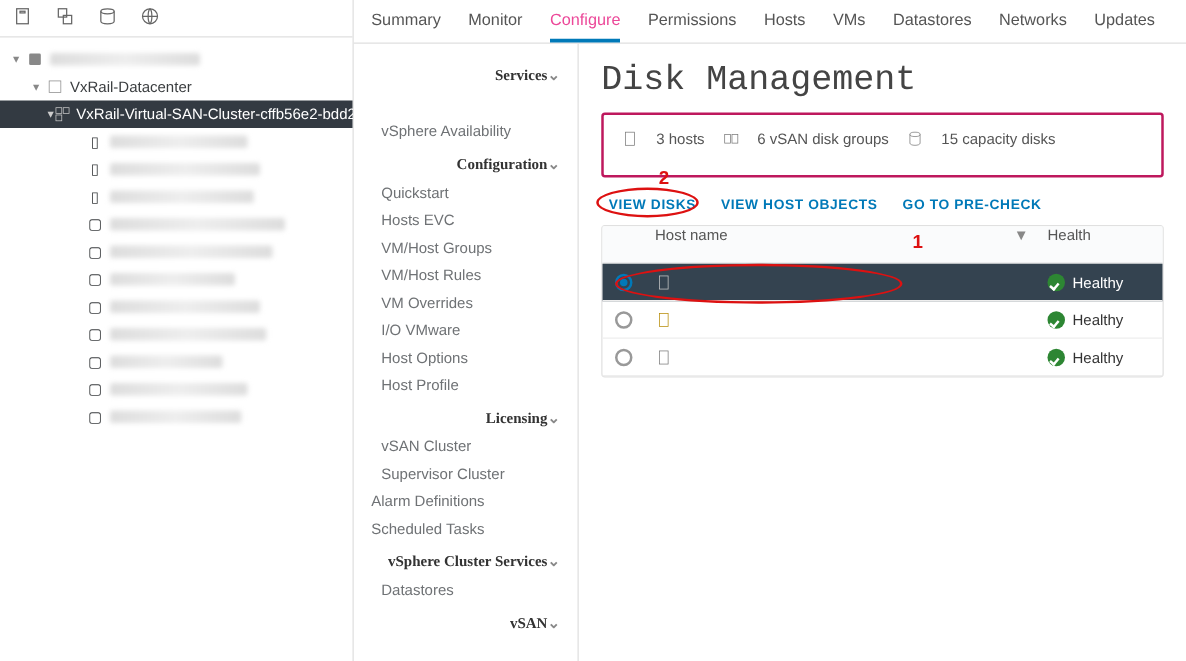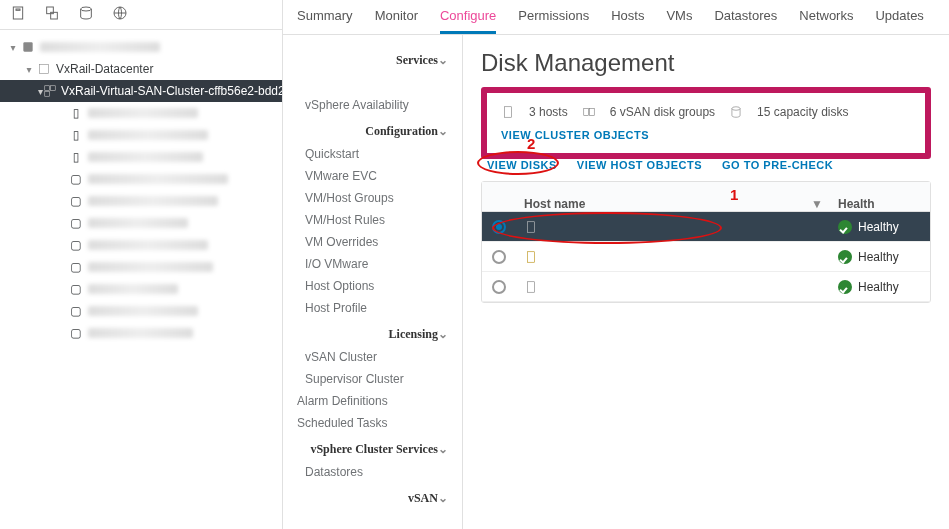--- a/index.html
+++ b/index.html
@@ -24,35 +24,35 @@
 .tab { padding-bottom: 8px; font-size: 13px; color: #555; cursor: pointer; }
 .tab.active { color: #ec4899; border-bottom: 3px solid #0079b8; font-weight: 500; }
 
 .content { flex: 1; display: flex; }
 .config-col { width: 180px; border-right: 1px solid #e0e0e0; padding: 10px 0; overflow: auto; }
 .cfg-group { padding: 8px 14px 4px 14px; display: flex; align-items: center; justify-content: flex-end; font-weight: 600; color: #333; cursor: pointer; font-family: Liberation Serif, serif; }
 .cfg-group .chev { color: #888; }
 .cfg-item { padding: 4px 14px 4px 22px; color: #6f7275; cursor: pointer; }
 
 .detail { flex: 1; padding: 14px 18px; overflow: auto; }
-.detail h1 { font-size: 24px; font-weight: 400; color: #444; margin-bottom: 10px; }
+.detail h1 { font-size: 28px; font-weight: 400; color: #444; margin-bottom: 10px; font-family: Liberation Mono, monospace; }
 .crumb { font-size: 11px; letter-spacing: 1px; color: #999; margin-bottom: 14px; }
 .crumb .chev { color: #aaa; margin-left: 4px; }
 
-.infoCard { border: 6px solid #be185d; border-radius: 3px; padding: 12px 14px; }
+.infoCard { border: 2px solid #be185d; border-radius: 3px; padding: 12px 14px; margin-bottom: 16px; }
 .infoStats { display: flex; gap: 14px; align-items: center; color: #555; margin-bottom: 10px; }
 .infoStats .sicon { width: 14px; height: 14px; display: inline-flex; }
 .viewObj { color: #0079b8; font-size: 11px; letter-spacing: 0.5px; font-weight: 600; cursor: pointer; }
 
 .actionRow { display: flex; gap: 20px; font-size: 11px; letter-spacing: 0.5px; font-weight: 600; margin-bottom: 10px; position: relative; padding-left: 6px;}
 .actionRow .link { color: #0079b8; cursor: pointer; }
 .actionRow .link:first-child { position: relative; }
 
 .tbl { border: 1px solid #e0e0e0; border-radius: 3px; }
-.thead { display: flex; align-items: flex-end; height: 30px; border-bottom: 1px solid #e0e0e0; background: #fafbfc; font-weight: 700; color: #555; }
+.thead { display: flex; align-items: flex-start; height: 30px; border-bottom: 1px solid #e0e0e0; background: #fafbfc; font-weight: 400; color: #555; }
 .col-sel { width: 34px; }
 .col-host { flex: 1; padding-left: 8px; display: flex; align-items: center; }
 .col-filter { width: 26px; color: #888; text-align: center; }
 .col-health { width: 100px; padding-left: 8px; }
 .trow { display: flex; align-items: center; height: 30px; border-bottom: 1px solid #eee; }
 .trow.selected { background: #344350; color: #fff; }
 .radio { width: 14px; height: 14px; border: 2px solid #999; border-radius: 50%; margin: 0 auto; display: block; position: relative; cursor:pointer;}
 .trow.selected .radio { border-color: #0079b8; }
 .trow.selected .radio::after { content: ""; position: absolute; inset: 2px; background: #0079b8; border-radius: 50%; }
 .hicon { width: 14px; height: 14px; margin-right: 6px; display: inline-flex; }
@@ -200,21 +200,21 @@
             <span class="chev">⌄</span>
           </div>
         <div class="cfg-item"><span class="blur" style="width:70px;display:inline-block;height:8px"></span></div>
         <div class="cfg-item">vSphere Availability</div>
 
         <div class="cfg-group">
             <span>Configuration</span>
             <span class="chev">⌄</span>
           </div>
         <div class="cfg-item">Quickstart</div>
-        <div class="cfg-item">VMware EVC</div>
+        <div class="cfg-item">Hosts EVC</div>
         <div class="cfg-item">VM/Host Groups</div>
         <div class="cfg-item">VM/Host Rules</div>
         <div class="cfg-item">VM Overrides</div>
         <div class="cfg-item">I/O VMware</div>
         <div class="cfg-item">Host Options</div>
         <div class="cfg-item">Host Profile</div>
 
         <div class="cfg-group">
             <span>Licensing</span>
             <span class="chev">⌄</span>
@@ -257,21 +257,20 @@
               </span>
             <span>6 vSAN disk groups</span>
             <span class="sicon">
                 <svg class="tiny" viewBox="0 0 24 24" fill="none" stroke="#777">
                   <ellipse cx="12" cy="6" rx="7" ry="3"></ellipse>
                   <path d="M5 6v12c0 1.7 3 3 7 3s7-1.3 7-3V6"></path>
                 </svg>
               </span>
             <span>15 capacity disks</span>
           </div>
-          <div class="viewObj">VIEW CLUSTER OBJECTS</div>
         </div>
 
         <div class="actionRow relwrap">
           <span class="link">VIEW DISKS</span>
           <span class="link">VIEW HOST OBJECTS</span>
           <span class="link">GO TO PRE-CHECK</span>
           <div class="annot-oval" style="left:-4px; top:-8px; width:82px; height:24px;"></div>
           <div class="annot-num" style="left:46px; top:-24px;">2</div>
         </div>
 

